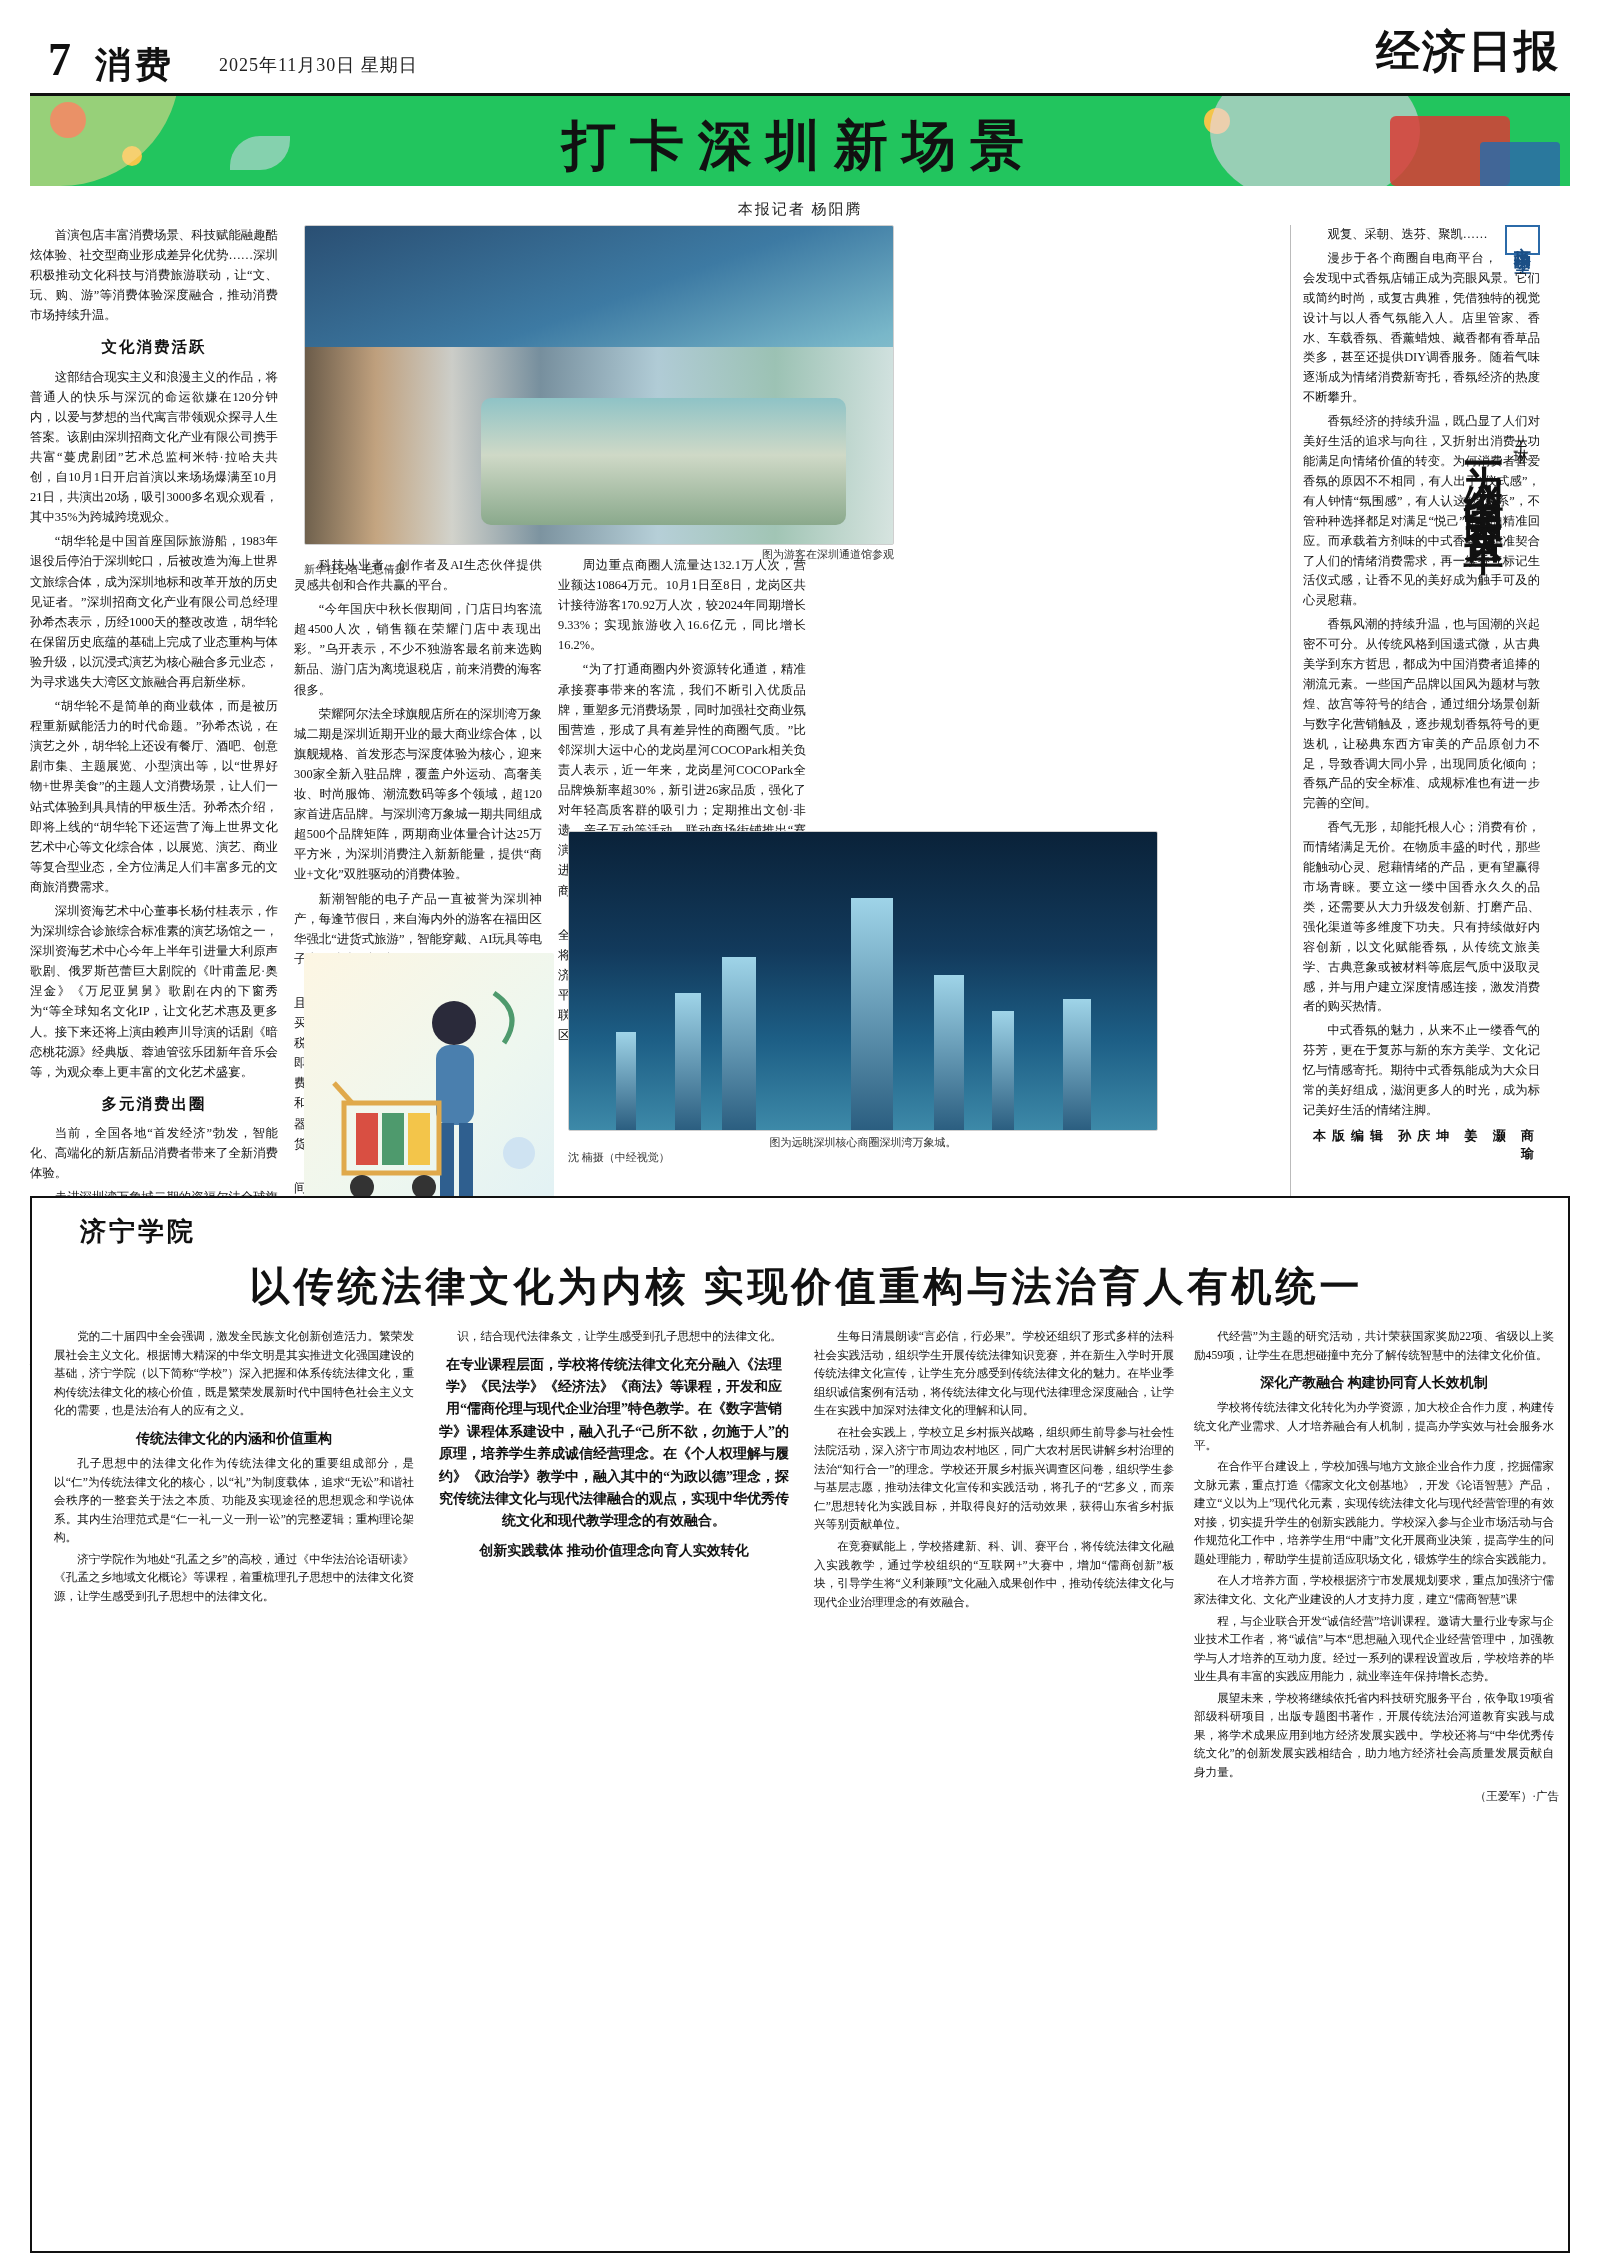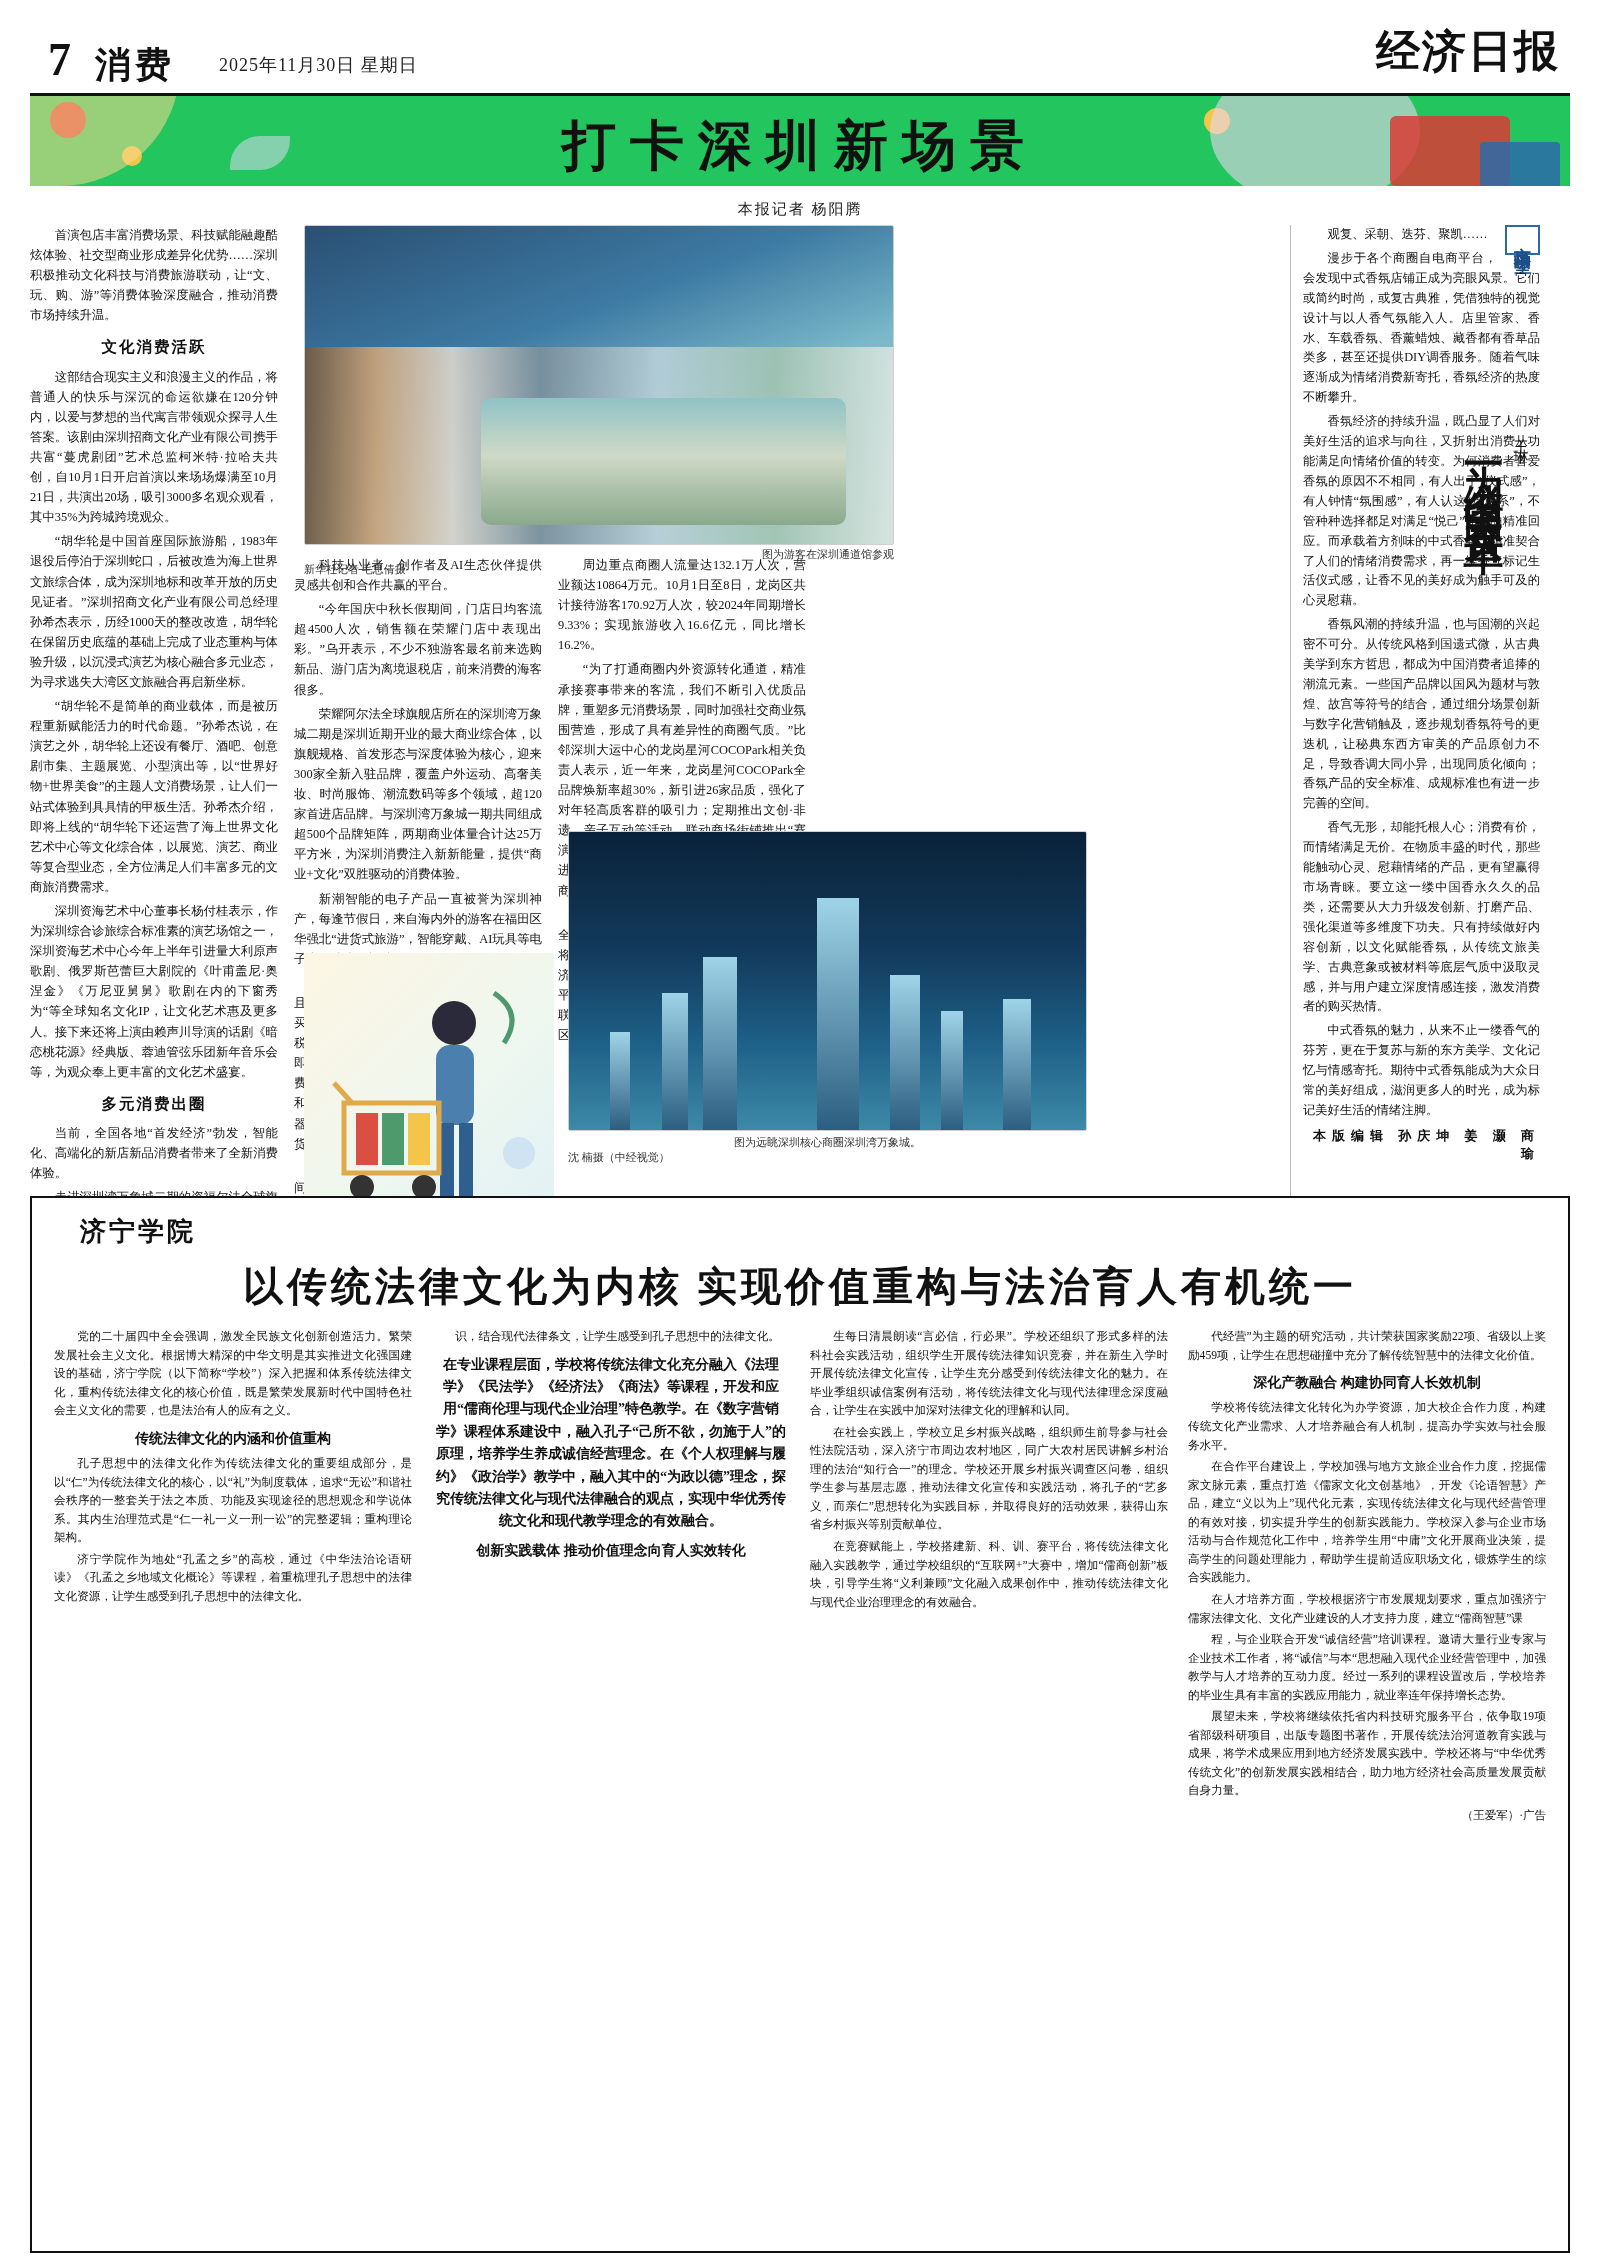--- a/index.html
+++ b/index.html
@@ -105,21 +105,21 @@
     height:560px; margin:8px 0 0 auto; color:#111;
   }
   .vauthor { writing-mode:vertical-rl; font-size:15px; letter-spacing:2px; margin-top:4px;}
   .ctext { font-size:12.3px; line-height:1.62; text-align:justify; }
   .ctext p { margin:0 0 4px 0; text-indent:2em; }
   .editors { text-align:right; font-size:13px; font-weight:bold; letter-spacing:6px; margin-top:6px;}
 
   
   .ad {
     position:absolute; left:30px; right:30px; top:1196px; bottom:14px;
-    border:2px solid #111; padding:16px 22px 10px 22px; background:#fff;
+    border:2px solid #111; padding:16px 9px 10px 22px; background:#fff;
   }
   .ad-org { font-size:26px; font-weight:bold; letter-spacing:3px; margin-left:26px;}
   .ad-title {
     text-align:center; font-size:40px; font-weight:bold; letter-spacing:4px;
     margin:10px 0 14px 0;
   }
   .ad-cols { display:flex; gap:20px; font-size:11.6px; line-height:1.6; text-align:justify;}
   .ad-col { width:360px; }
   .ad-col p { margin:0 0 3px 0; text-indent:2em; }
   .ad-sub { font-weight:bold; text-align:center; font-size:14px; margin:7px 0 5px 0; text-indent:0 !important;}
@@ -197,21 +197,21 @@
 
     <div class="topphoto photo">
       <div class="people"></div>
       <div class="model"></div>
     </div>
     <div style="position:absolute;left:274px;top:322px;width:590px;">
       <div class="caption" style="text-align:right">图为游客在深圳通道馆参观</div>
       <div class="photo-credit-line">新华社记者  毛思倩摄</div>
     </div>
 
-    <div style="position:absolute;left:538px;top:600px;width:519px;">
+    <div style="position:absolute;left:538px;top:600px;width:590px;">
       <div class="skyline photo">
         <div class="tower" style="left:48%;bottom:0;width:42px;height:78%;"></div>
         <div class="tower" style="left:18%;bottom:0;width:26px;height:46%;"></div>
         <div class="tower" style="left:26%;bottom:0;width:34px;height:58%;"></div>
         <div class="tower" style="left:62%;bottom:0;width:30px;height:52%;"></div>
         <div class="tower" style="left:72%;bottom:0;width:22px;height:40%;"></div>
         <div class="tower" style="left:8%;bottom:0;width:20px;height:33%;"></div>
         <div class="tower" style="left:84%;bottom:0;width:28px;height:44%;"></div>
       </div>
       <div class="caption" style="text-align:center;margin-top:4px;">图为远眺深圳核心商圈深圳湾万象城。</div>

